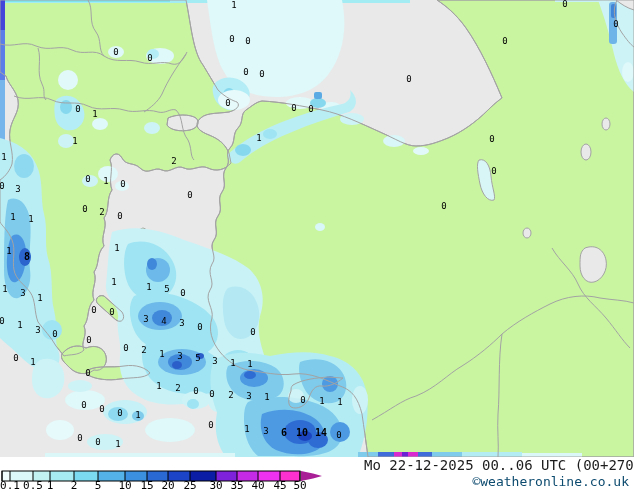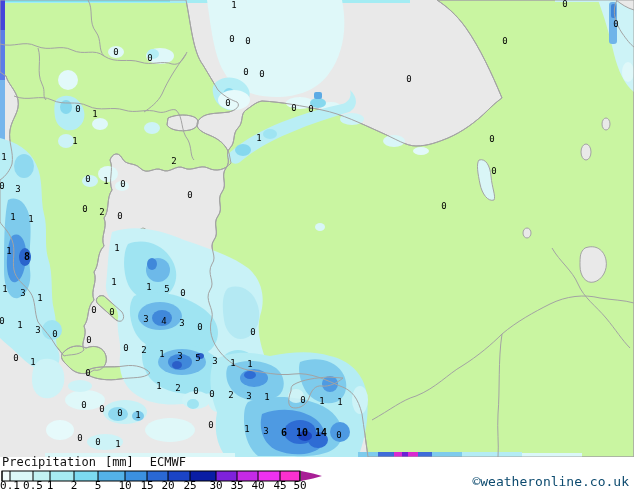--- a/index.html
+++ b/index.html
@@ -277,23 +277,20 @@
         <text x="284" y="435.5" text-anchor="middle" class="pv-b">6</text>
         <text x="302" y="435.5" text-anchor="middle" class="pv-b">10</text>
         <text x="321" y="435.5" text-anchor="middle" class="pv-b">14</text>
         <text x="339" y="437.5" text-anchor="middle">0</text>
         <text x="80" y="440.5" text-anchor="middle">0</text>
         <text x="98" y="444.5" text-anchor="middle">0</text>
         <text x="118" y="446.5" text-anchor="middle">1</text>
       </g>
   </svg>
 
-  <div class="legend-title">
-    <span>Precipitation</span><span class="unit">[mm]</span><span class="model">ECMWF</span>
-  </div>
 
   <div class="legend-bar-wrap">
     <svg id="legend-bar-svg" width="340" height="14">
         <rect x="2" y="1" width="8" height="10" fill="#f2fdfd"></rect>
         <rect x="10" y="1" width="23" height="10" fill="#dcf8f8"></rect>
         <rect x="33" y="1" width="17" height="10" fill="#c2f2f2"></rect>
         <rect x="50" y="1" width="24" height="10" fill="#a6ebf2"></rect>
         <rect x="74" y="1" width="24" height="10" fill="#7cdaf0"></rect>
         <rect x="98" y="1" width="27" height="10" fill="#54b2e8"></rect>
         <rect x="125" y="1" width="22" height="10" fill="#3b90e0"></rect>
@@ -334,14 +331,15 @@
       <span style="left: 134px;">15</span>
       <span style="left: 155px;">20</span>
       <span style="left: 177px;">25</span>
       <span style="left: 203px;">30</span>
       <span style="left: 224px;">35</span>
       <span style="left: 245px;">40</span>
       <span style="left: 267px;">45</span>
       <span style="left: 287px;">50</span>
     </div>
 
+  <div class="date-line">Mo 22-12-2025 00..06 UTC (00+270</div>
   <div class="copyright">©weatheronline.co.uk</div>
 </div>
 
 </body></html>

